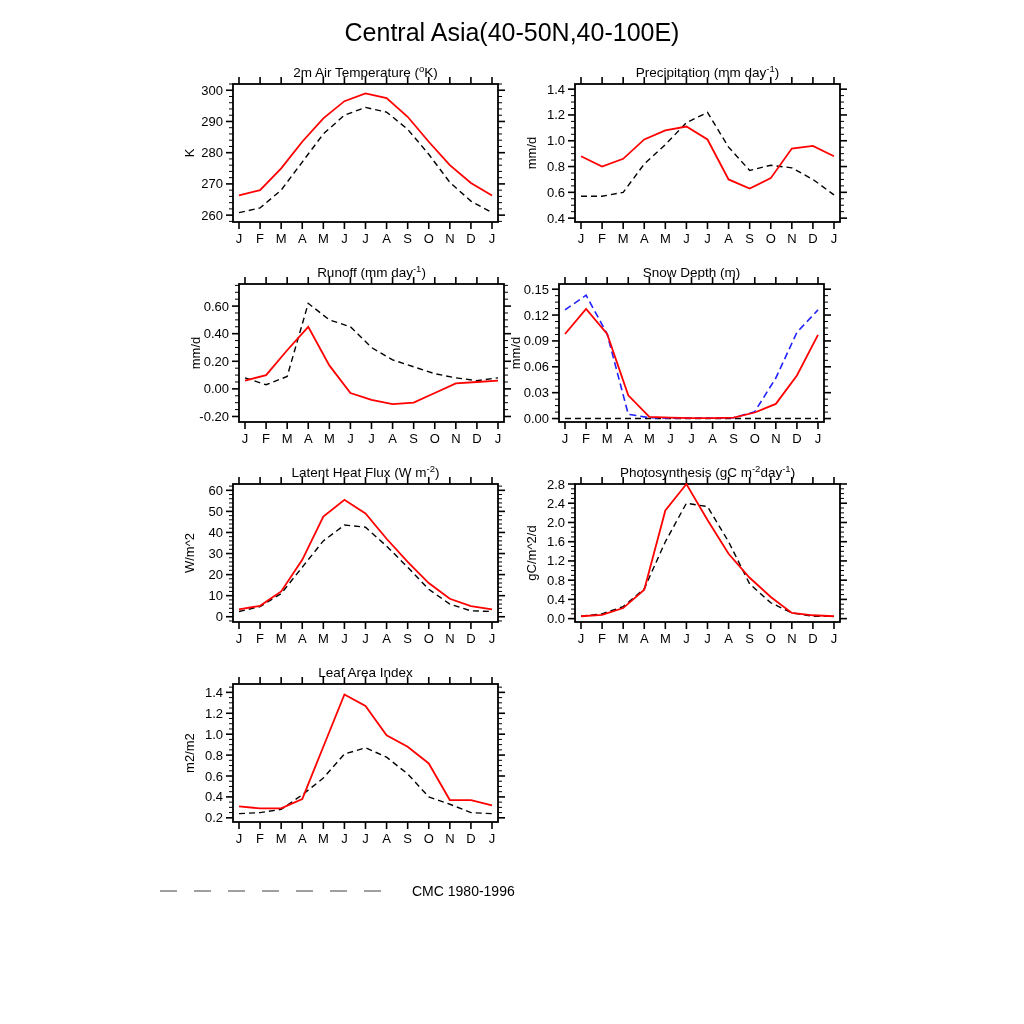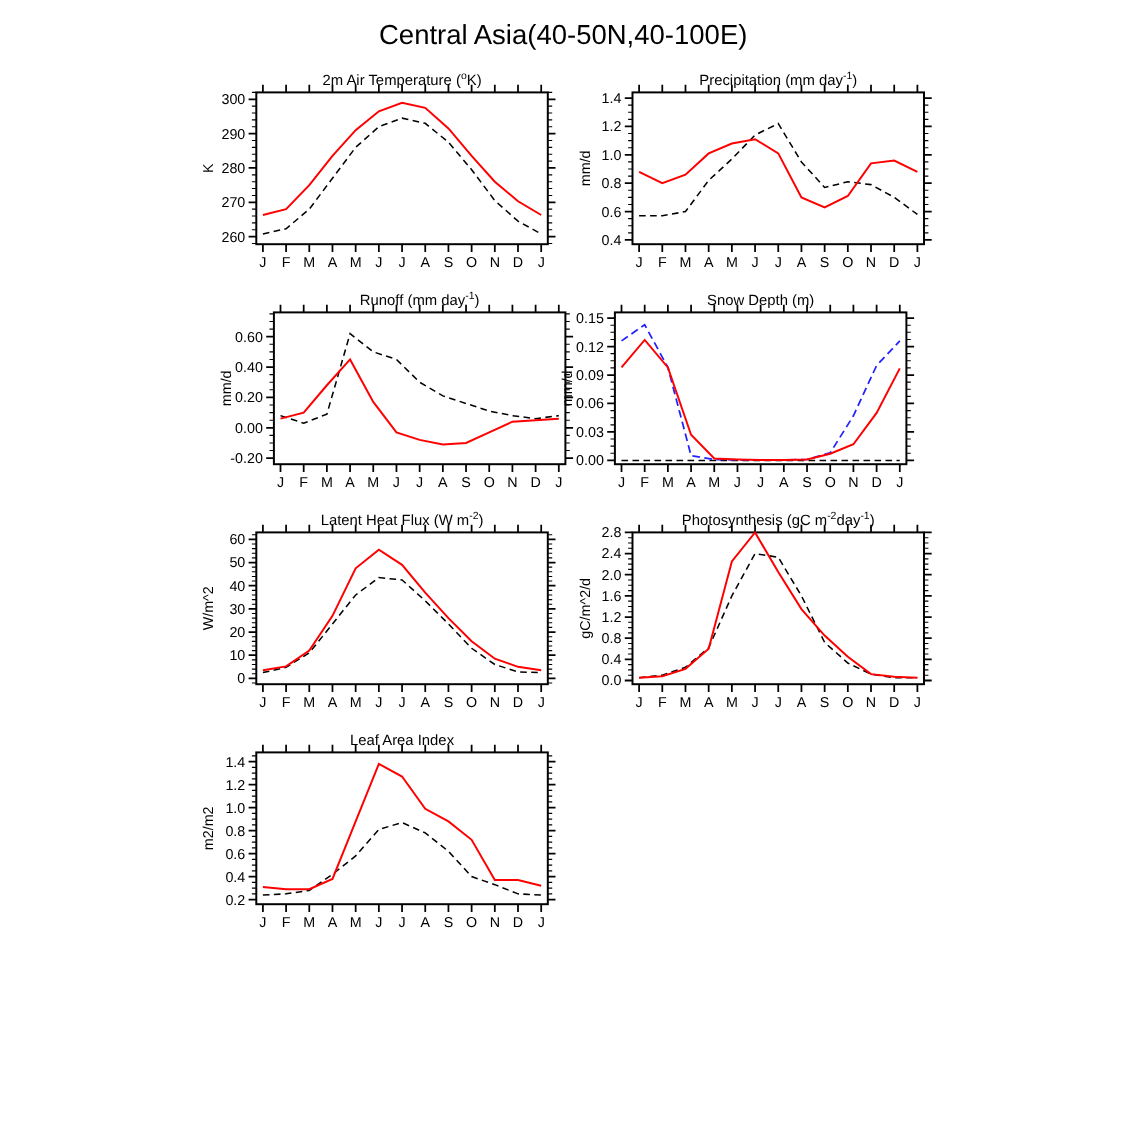--- a/index.html
+++ b/index.html
@@ -216,21 +216,21 @@
           <text x="312.91666666666663" y="181" text-anchor="middle" font-size="13" fill="#000" stroke="none">D</text>
           <line x1="334" y1="160" x2="334" y2="167" stroke-width="1.6"></line>
           <line x1="334" y1="15" x2="334" y2="22" stroke-width="1.6"></line>
           <text x="334" y="181" text-anchor="middle" font-size="13" fill="#000" stroke="none">J</text>
         </g>
         <text x="36" y="91" text-anchor="middle" font-size="13" fill="#000" transform="rotate(-90 36 91)">mm/d</text>
         <path d="M81.00 134.21 L102.08 134.21 L123.17 130.34 L144.25 101.96 L165.33 82.62 L186.42 60.69 L207.50 50.37 L228.58 85.20 L249.67 108.41 L270.75 103.25 L291.83 105.83 L312.92 117.44 L334.00 132.92" fill="none" stroke="#000000" stroke-width="1.4" stroke-dasharray="6 4"></path>
         <path d="M81.00 94.22 L102.08 104.54 L123.17 96.80 L144.25 77.46 L165.33 68.43 L186.42 64.56 L207.50 77.46 L228.58 117.44 L249.67 126.47 L270.75 116.15 L291.83 86.49 L312.92 83.91 L334.00 94.22" fill="none" stroke="#ff0000" stroke-width="1.8"></path>
       </svg>
     </div>
-  <div class="chart-panel" style="left:174px;top:262px">
+  <div class="chart-panel" style="left:164px;top:262px">
       <svg width="370" height="196" viewBox="0 0 370 196">
         <text x="207.5" y="15" text-anchor="middle" font-size="13.5" fill="#000"><tspan>Runoff (mm day</tspan><tspan dy="-5" font-size="9.5">-1</tspan><tspan dy="5">)</tspan></text>
         <g stroke="#000">
           <rect x="75" y="22" width="265" height="138" fill="none" stroke="#000" stroke-width="1.8"></rect>
           <line x1="68" y1="154.48" x2="75" y2="154.48" stroke-width="1.6"></line>
           <line x1="340" y1="154.48" x2="347" y2="154.48" stroke-width="1.6"></line>
           <text x="65" y="158.98" text-anchor="end" font-size="13" fill="#000" stroke="none">-0.20</text>
           <line x1="68" y1="126.88" x2="75" y2="126.88" stroke-width="1.6"></line>
           <line x1="340" y1="126.88" x2="347" y2="126.88" stroke-width="1.6"></line>
           <text x="65" y="131.38" text-anchor="end" font-size="13" fill="#000" stroke="none">0.00</text>
@@ -760,14 +760,20 @@
           <line x1="334" y1="15" x2="334" y2="22" stroke-width="1.6"></line>
           <text x="334" y="181" text-anchor="middle" font-size="13" fill="#000" stroke="none">J</text>
         </g>
         <text x="36" y="91" text-anchor="middle" font-size="13" fill="#000" transform="rotate(-90 36 91)">m2/m2</text>
         <path d="M81.00 151.64 L102.08 150.59 L123.17 147.45 L144.25 132.82 L165.33 116.09 L186.42 92.05 L207.50 85.77 L228.58 95.18 L249.67 111.91 L270.75 134.91 L291.83 142.23 L312.92 150.59 L334.00 151.64" fill="none" stroke="#000000" stroke-width="1.4" stroke-dasharray="6 4"></path>
         <path d="M81.00 144.32 L102.08 146.41 L123.17 146.41 L144.25 137.00 L165.33 84.73 L186.42 32.45 L207.50 43.95 L228.58 73.23 L249.67 84.73 L270.75 101.45 L291.83 138.05 L312.92 138.05 L334.00 143.27" fill="none" stroke="#ff0000" stroke-width="1.8"></path>
       </svg>
     </div>
 
   <div class="legend">
+    <div class="legend-row">
+      <svg class="legend-sample" width="240" height="10">
+        <line x1="2" y1="5" x2="238" y2="5" stroke-width="1.4" fill="none" stroke="#808080" stroke-dasharray="17 17"></line>
+      </svg>
+      <span class="legend-label">CMC 1980-1996</span>
+    </div>
   </div>
 </div>
 
 </body></html>

